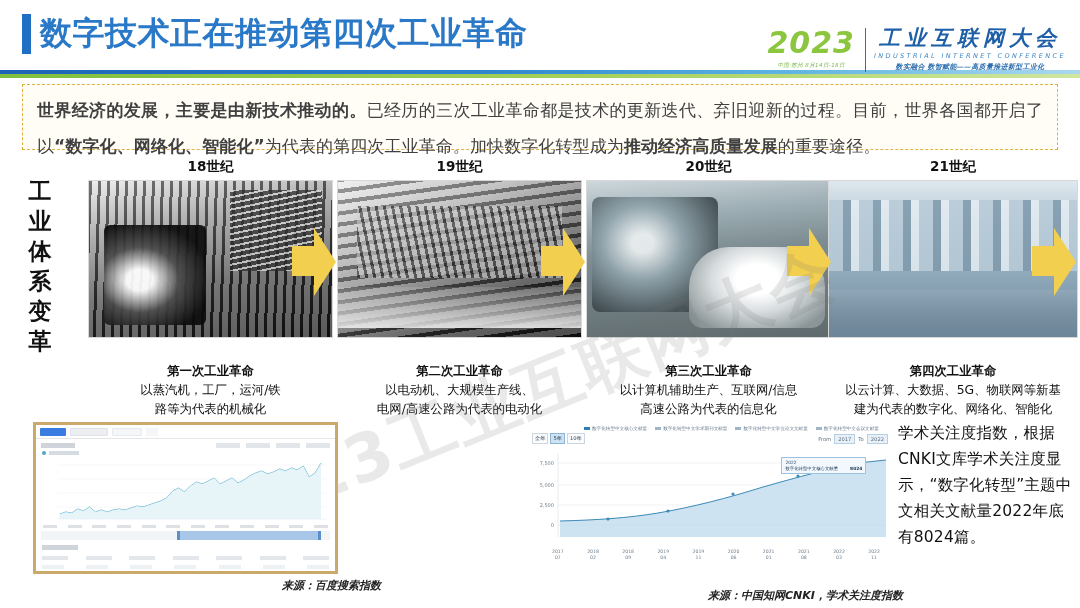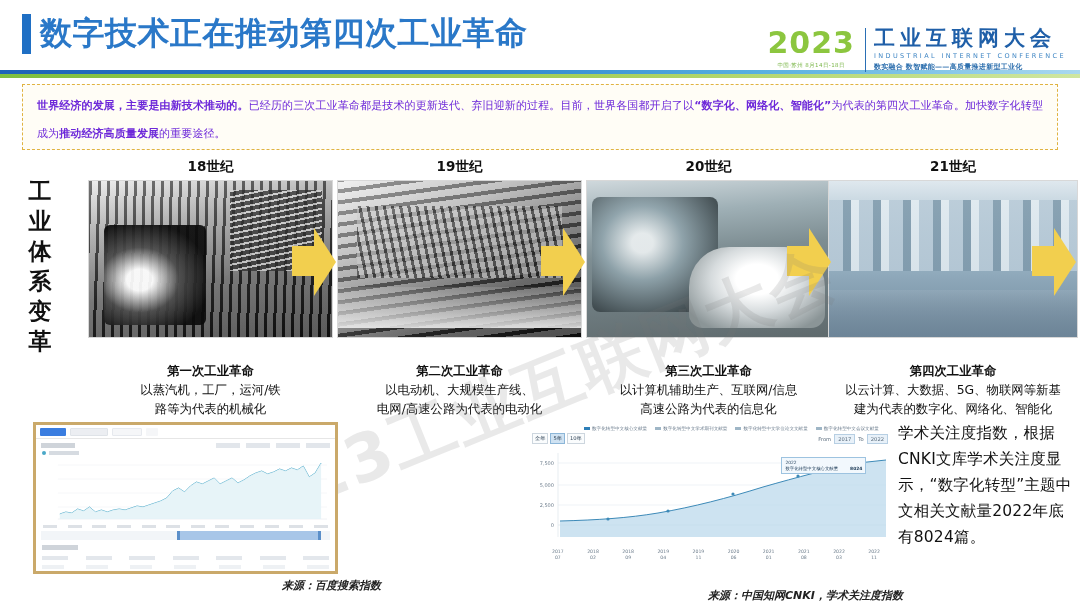--- a/index.html
+++ b/index.html
@@ -25,53 +25,53 @@
   .hdr-rule-blue {
     position: absolute; left: 0; top: 70px; width: 1080px; height: 4px;
     background: linear-gradient(90deg, #1e63b8 0%, #2f86cf 45%, #58b0e0 70%, #a9d8ef 100%);
   }
   .hdr-rule-green {
     position: absolute; left: 0; top: 74px; width: 1080px; height: 4px;
     background: linear-gradient(90deg, #7fbf3f 0%, #a7d05a 55%, #cfe6a0 100%);
   }
 
   
-  .logo { position: absolute; right: 14px; top: 28px; display: flex; align-items: flex-start; }
+  .logo { position: absolute; right: 14px; top: 28px; display: flex; align-items: flex-start; font-style: italic; }
   .logo-year-wrap { text-align: center; padding-right: 10px; }
   .logo-year {
     font-size: 30px; font-weight: 700; color: #8cc63f; line-height: 1;
     letter-spacing: 1px;
   }
   .logo-year-sub {
     font-size: 5.5px; color: #7ab648; letter-spacing: 0.4px;
     margin-top: 4px; white-space: nowrap;
   }
   .logo-divider { width: 1px; background: #2a6fb5; align-self: stretch; margin-right: 8px; }
-  .logo-main-wrap { text-align: left; }
+  .logo-main-wrap { text-align: center; }
   .logo-cn {
     font-size: 21px; font-weight: 700; color: #1f5fa8; line-height: 1;
     letter-spacing: 5px; white-space: nowrap;
   }
   .logo-en {
     font-size: 6.5px; color: #3f86c4; letter-spacing: 2.4px;
     margin-top: 3px; white-space: nowrap;
   }
   .logo-slogan {
     font-size: 7px; color: #2d6fae; letter-spacing: 0.3px;
     margin-top: 2px; white-space: nowrap; font-weight: 700;
   }
 
   
   .callout {
     position: absolute; left: 22px; top: 84px; width: 1036px; height: 66px;
     border: 1.6px dashed #e0b341; background: #fffdf6;
     padding: 7px 14px 0 14px;
   }
   .callout p {
-    font-size: 11px; color: #6d28d9; line-height: 28px;
+    font-size: 17px; color: #404040; line-height: 36px;
     text-align: justify; letter-spacing: 0.1px;
   }
   .callout b { font-weight: 700; }
 
   
   .vert-label {
     position: absolute; left: 22px; top: 176px; width: 36px;
     font-size: 23px; font-weight: 700; color: #111;
     line-height: 30px; text-align: center;
   }

